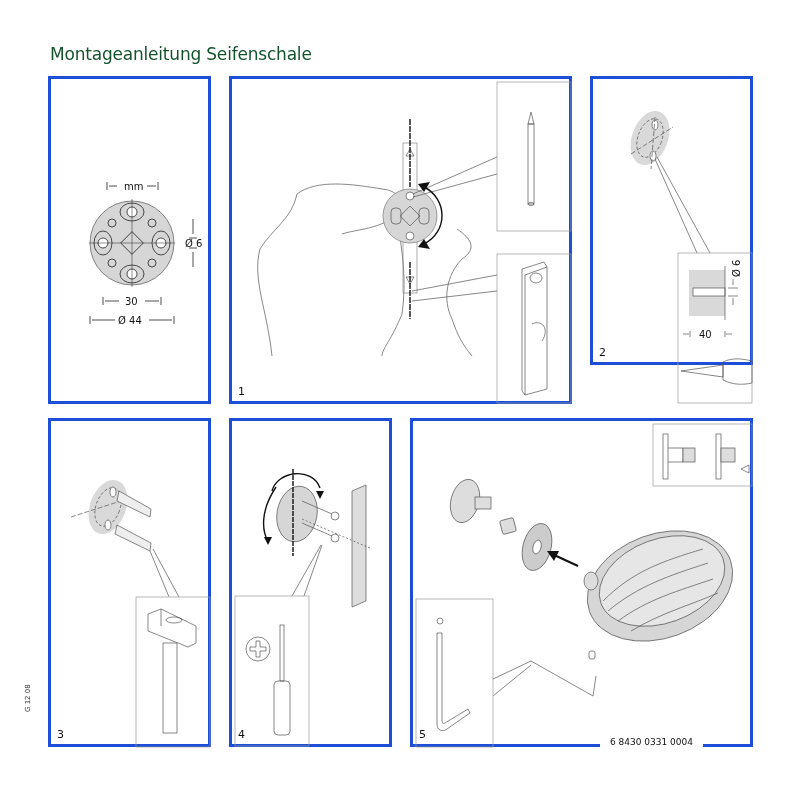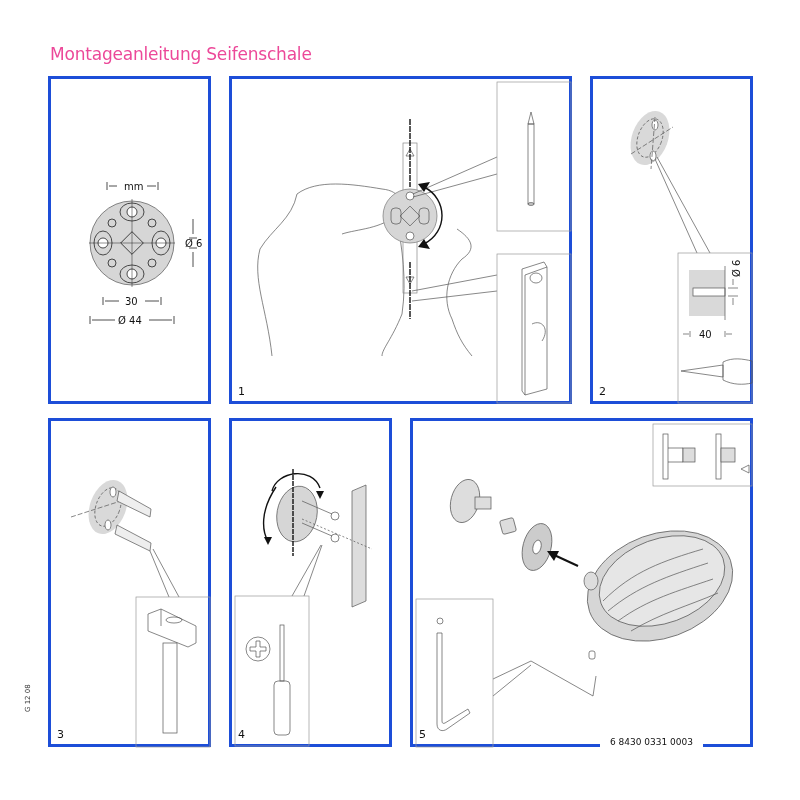--- a/index.html
+++ b/index.html
@@ -1,18 +1,18 @@
 <!DOCTYPE html>
 <html><head>
 <meta charset="utf-8">
 <style>
   html, body { margin:0; padding:0; background:#ffffff; }
   body { width:800px; height:800px; position:relative; overflow:hidden;
          font-family:"DejaVu Sans", "Liberation Sans", sans-serif; color:#1a1a1a; }
-  .title { position:absolute; left:50px; top:44px; font-size:17px; letter-spacing:-0.2px; color:#ec4899; }
+  .title { position:absolute; left:50px; top:44px; font-size:17px; letter-spacing:-0.2px; color:#14532d; }
   .panel { position:absolute; border:3px solid #1d4ed8; box-sizing:border-box; background:#fff; }
   .panel svg { position:absolute; left:0; top:0; }
   .step-num { position:absolute; left:6px; bottom:3px; font-size:11px; color:#111; }
   .side-code { position:absolute; left:24px; top:712px; width:40px; font-size:7px; color:#333;
                transform:rotate(-90deg); transform-origin:left top; white-space:nowrap; }
   .article { position:absolute; left:600px; top:737px; font-size:9px; color:#111; background:#fff; padding:0 10px; }
   .dim { font-size:10px; fill:#111; font-family:"DejaVu Sans", sans-serif; }
 </style>
 </head>
 <body>
@@ -109,21 +109,21 @@
       <line x1="178" y1="40" x2="178" y2="108" stroke-dasharray="6,1"></line>
       <line x1="178" y1="183" x2="178" y2="240" stroke-dasharray="6,1"></line>
       <path d="M192,108 C216,120 216,153 192,165"></path>
     </g>
     <polygon points="186,105 198,103 192,113" fill="#111"></polygon>
     <polygon points="186,168 198,170 192,160" fill="#111"></polygon>
   </svg>
   <span class="step-num">1</span>
 </div>
 
-<div class="panel" style="left:590px; top:76px; width:163px; height:328px;text-align:right;">
+<div class="panel" style="left:590px; top:76px; width:163px; height:289px;text-align:right;">
   <svg width="163" height="328">
     <g stroke="#555" fill="none" stroke-width="0.7">
       <ellipse cx="57" cy="59" rx="18" ry="28" fill="#d9d9d9" stroke="none" transform="rotate(20 57 59)"></ellipse>
       <ellipse cx="57" cy="59" rx="12" ry="20" stroke-dasharray="3,2" transform="rotate(20 57 59)"></ellipse>
       <ellipse cx="62" cy="46" rx="3" ry="5" fill="#fff"></ellipse>
         <ellipse cx="60" cy="77" rx="3" ry="5" fill="#fff"></ellipse>
       <line x1="38" y1="75" x2="80" y2="48" stroke-dasharray="5,2"></line>
       <line x1="62" y1="38" x2="58" y2="90" stroke-dasharray="5,2"></line>
       <line x1="62" y1="80" x2="104" y2="174"></line>
         <line x1="64" y1="78" x2="117" y2="174"></line>
@@ -244,13 +244,13 @@
         <circle cx="27" cy="200" r="3"></circle>
         <path d="M24,212 L24,303 C24,310 30,311 34,308 L57,292 L55,288 L32,302 C30,303 29,302 29,300 L29,212 Z"></path>
       </g>
     </g>
     <path d="M165,145 L139,133" stroke="#111" stroke-width="2"></path>
     <polygon points="134,130 146,130 141,140" fill="#111"></polygon>
   </svg>
   <span class="step-num">5</span>
 </div>
 
-<div class="article">6 8430 0331 0003</div>
+<div class="article">6 8430 0331 0004</div>
 
 </body></html>

